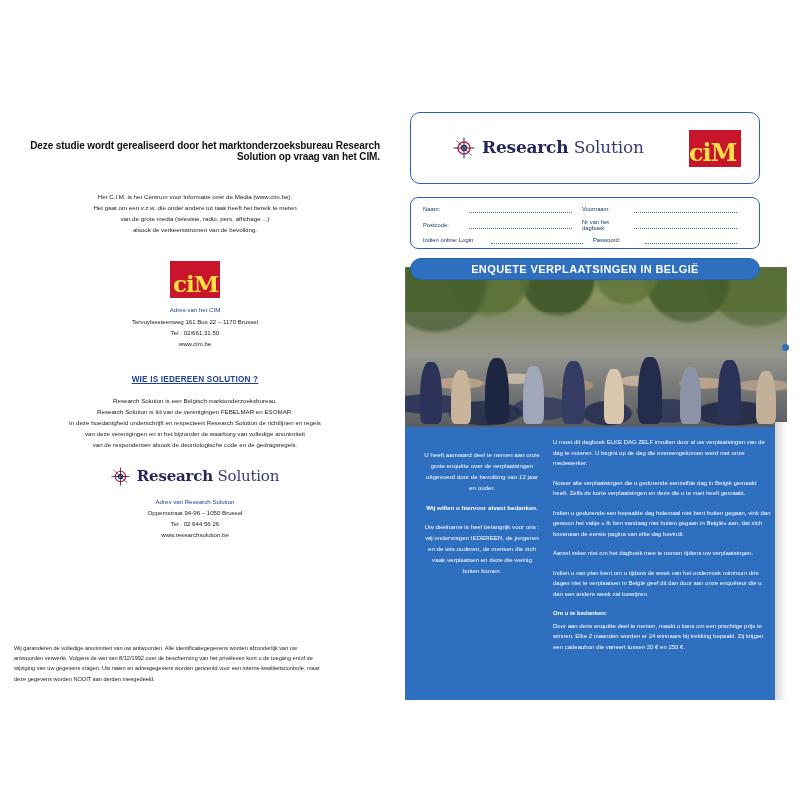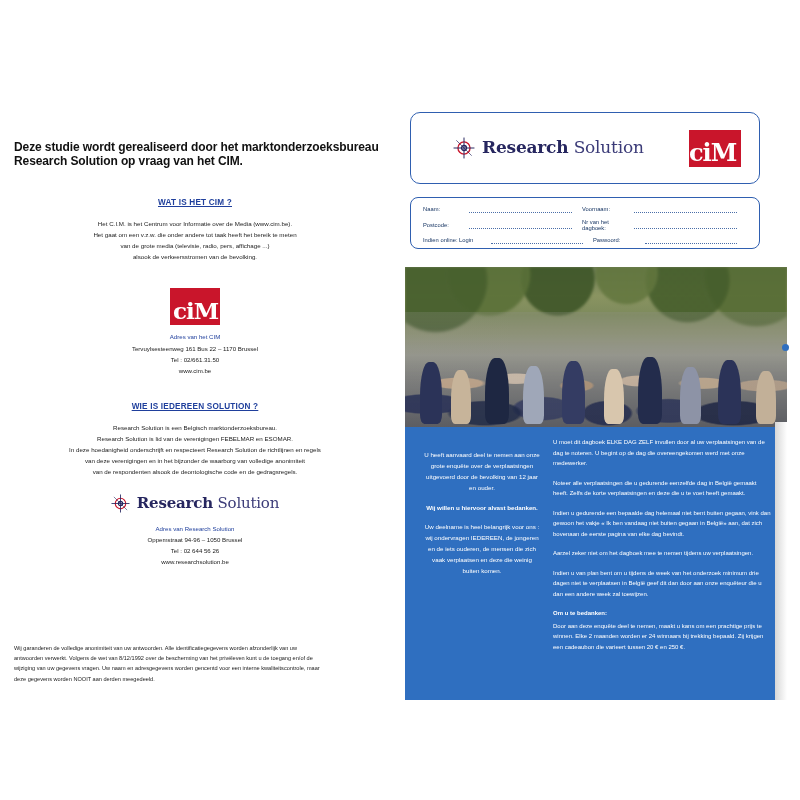--- a/index.html
+++ b/index.html
@@ -14,24 +14,24 @@
   .page{position:absolute;inset:0;}
 
   
   .left{
     position:absolute;
     left:10px; top:140px;
     width:370px; height:530px;
     text-align:center;
   }
   .left .intro{
-    font-size:12px;
+    font-size:10px;
     font-weight:bold;
     color:#111;
-    text-align:left;
+    text-align:right;
     margin:0 0 30px 4px;
     letter-spacing:-0.1px;
   }
   .sect-title{
     font-size:8.2px;
     font-weight:bold;
     color:#1f3f9c;
     text-decoration:underline;
     margin:0 0 12px 0;
     letter-spacing:0.2px;
@@ -41,21 +41,21 @@
     line-height:1.75;
     color:#222;
   }
   .spacer-lg{height:26px;}
   .spacer-md{height:16px;}
 
   
   .cim-logo{
     display:inline-block;
     background:#c9152b;
-    color:#ffffff;
+    color:#fde047;
     font-family:"DejaVu Serif", serif;
     font-weight:bold;
     letter-spacing:-1px;
     line-height:1;
   }
   .cim-left{
     width:50px;height:37px;
     font-size:23px;
     padding-top:11px;
     box-sizing:border-box;
@@ -266,21 +266,20 @@
 </style>
 </head>
 <body>
 
 <div class="page">
 
   <div class="left">
 
     <p class="intro">Deze studie wordt gerealiseerd door het marktonderzoeksbureau Research Solution op vraag van het CIM.</p>
 
-    <div class="sect-title">WAT IS HET CIM ?</div>
     <div class="body-text">
       <div>Het C.I.M. is het Centrum voor Informatie over de Media (www.cim.be).</div>
       <div>Het gaat om een v.z.w. die onder andere tot taak heeft het bereik te meten</div>
       <div>van de grote media (televisie, radio, pers, affichage ...)</div>
       <div>alsook de verkeersstromen van de bevolking.</div>
     </div>
 
     <div class="spacer-lg"></div>
 
     <div class="cim-logo cim-left">
@@ -367,20 +366,21 @@
         <span class="fline"></span>
       </div>
       <div class="frow">
         <span class="flabel" style="width:68px">Indien online: Login</span>
         <span class="fline"></span>
         <span class="flabel2">Paswoord:</span>
         <span class="fline"></span>
       </div>
     </div>
 
+    <div class="banner">ENQUETE VERPLAATSINGEN IN BELGIË</div>
 
     <div class="body-card">
       <div class="photo">
         <div class="sky"></div>
         <div class="trees"></div>
         <div class="crowd"></div>
         <div class="figure" style="left:4%;width:22px;height:62px;background:#2b3358;"></div>
         <div class="figure" style="left:12%;width:20px;height:54px;background:#c7b49a;"></div>
         <div class="figure" style="left:21%;width:24px;height:66px;background:#1e2742;"></div>
         <div class="figure" style="left:31%;width:21px;height:58px;background:#9fa7b8;"></div>

